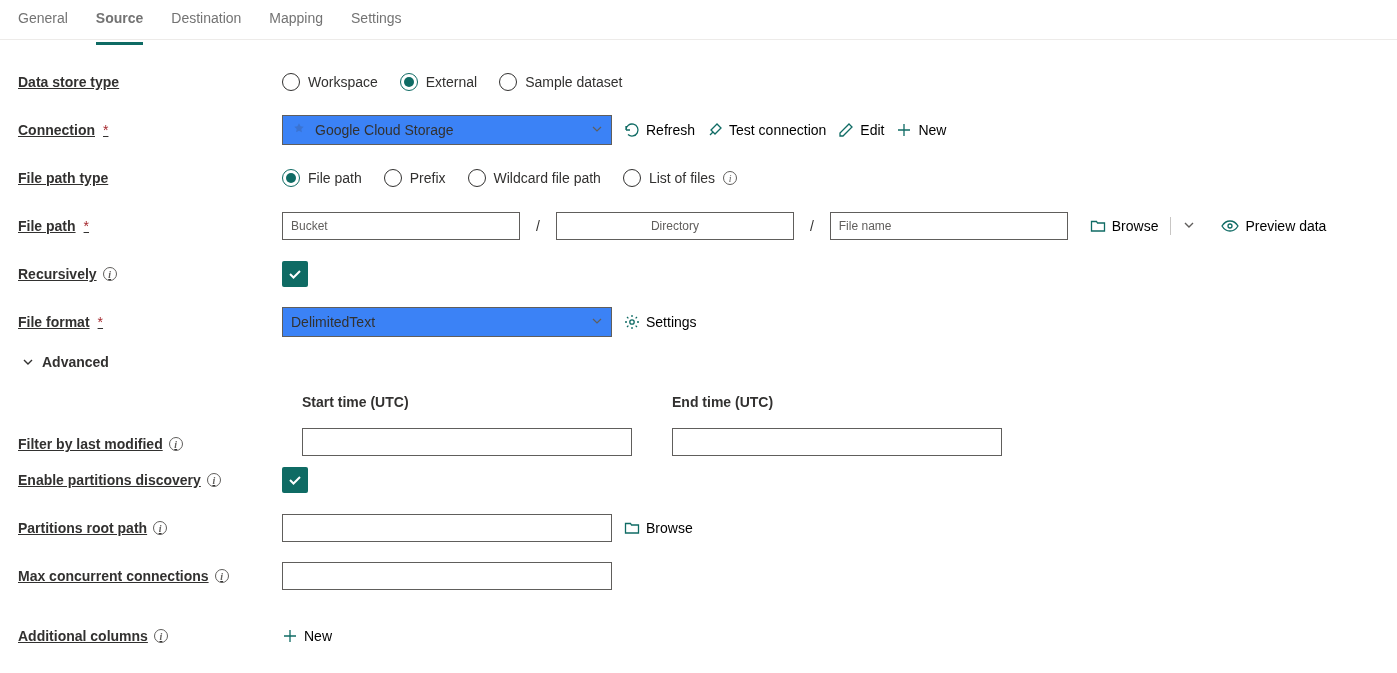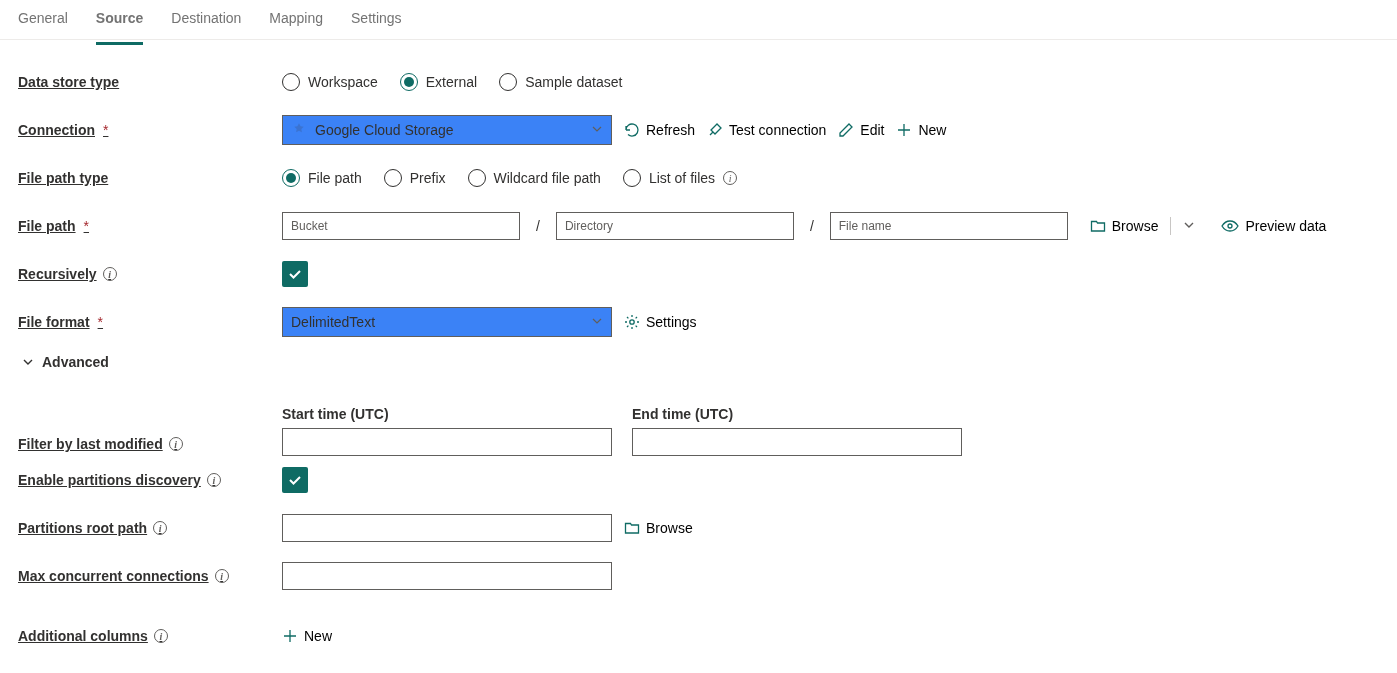--- a/index.html
+++ b/index.html
@@ -125,21 +125,21 @@
     font-size:10px; color:#605e5c;
     font-style: italic;
     font-family: Georgia, serif;
   }
   .advanced {
     display:flex; align-items:center; gap:8px;
     font-weight:700; cursor:pointer;
     padding: 8px 0 16px 0;
     margin-left:4px;
   }
-  .time-group { display:flex; flex-direction:column; gap:6px; }
+  .time-group { display:flex; flex-direction:column; gap:18px;margin-left:20px; }
   .time-label { font-weight:600; }
   .vsep { width:1px; height:18px; background:#c8c6c4; }
 </style>
 </head>
 <body>
 
 <div class="tabs">
   <div class="tab">General</div>
   <div class="tab active">Source</div>
   <div class="tab">Destination</div>
@@ -257,21 +257,21 @@
   </div>
 
   <div class="row">
     <div class="label-col">
       <span>File path</span>
         <span class="req">*</span>
     </div>
     <div class="ctrl-col">
       <input class="input" style="width: 238px;" placeholder="Bucket">
       <span class="slash">/</span>
-      <input class="input" style="width: 238px;" placeholder="Directory">
+      <input class="input" style="width: 238px; text-align: center;" placeholder="Directory">
       <span class="slash">/</span>
       <input class="input" style="width: 238px;" placeholder="File name">
       <div class="action-link" style="margin-left:10px">
         <svg width="16" height="16" viewBox="0 0 16 16" fill="none" stroke="currentColor" stroke-width="1.3">
             <path d="M1.5 3.5h5l1 1.5h7v8h-13z"></path>
           </svg>
         <span>Browse</span>
       </div>
       <span class="vsep"></span>
       <span class="chev">

